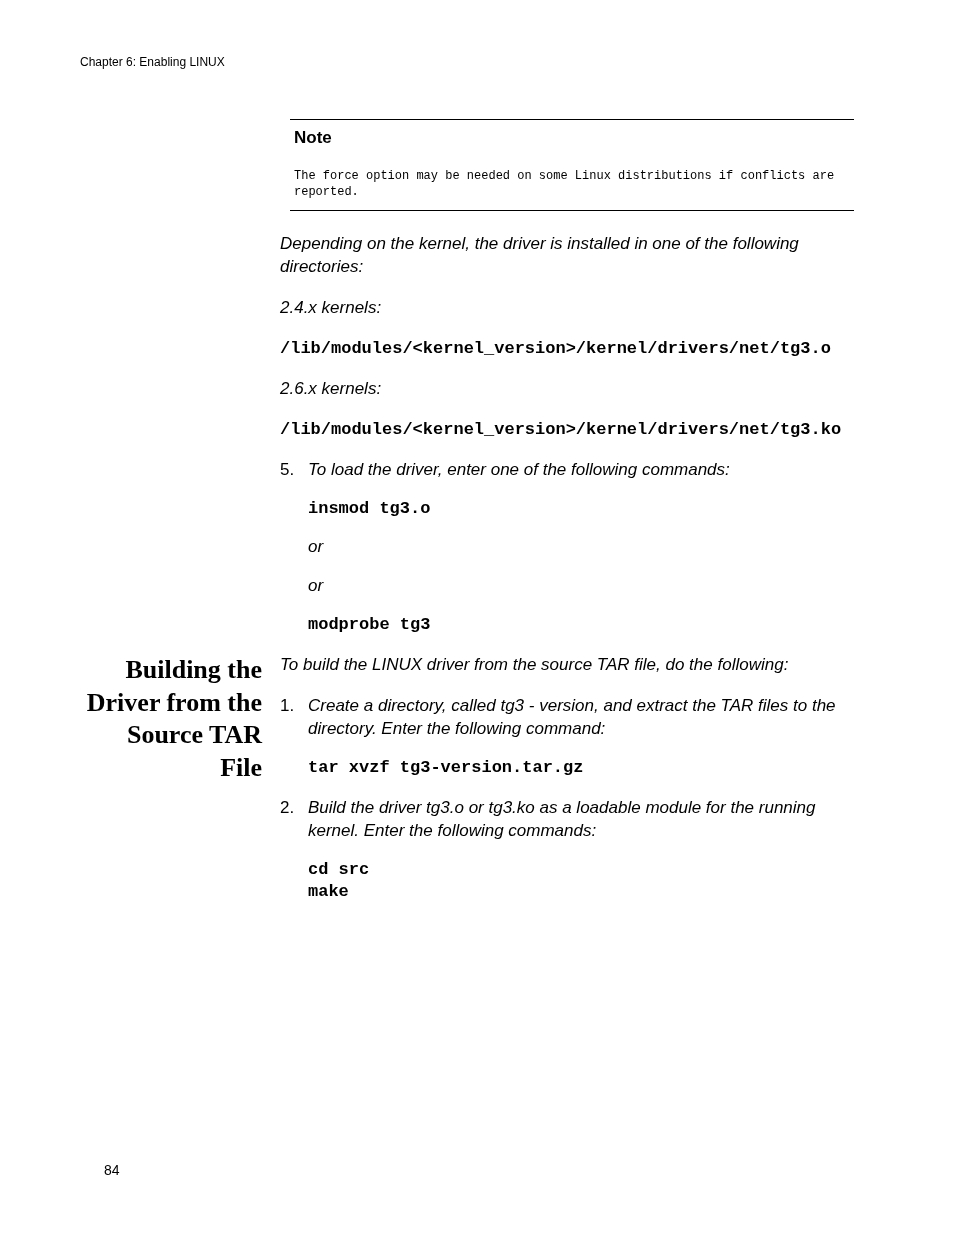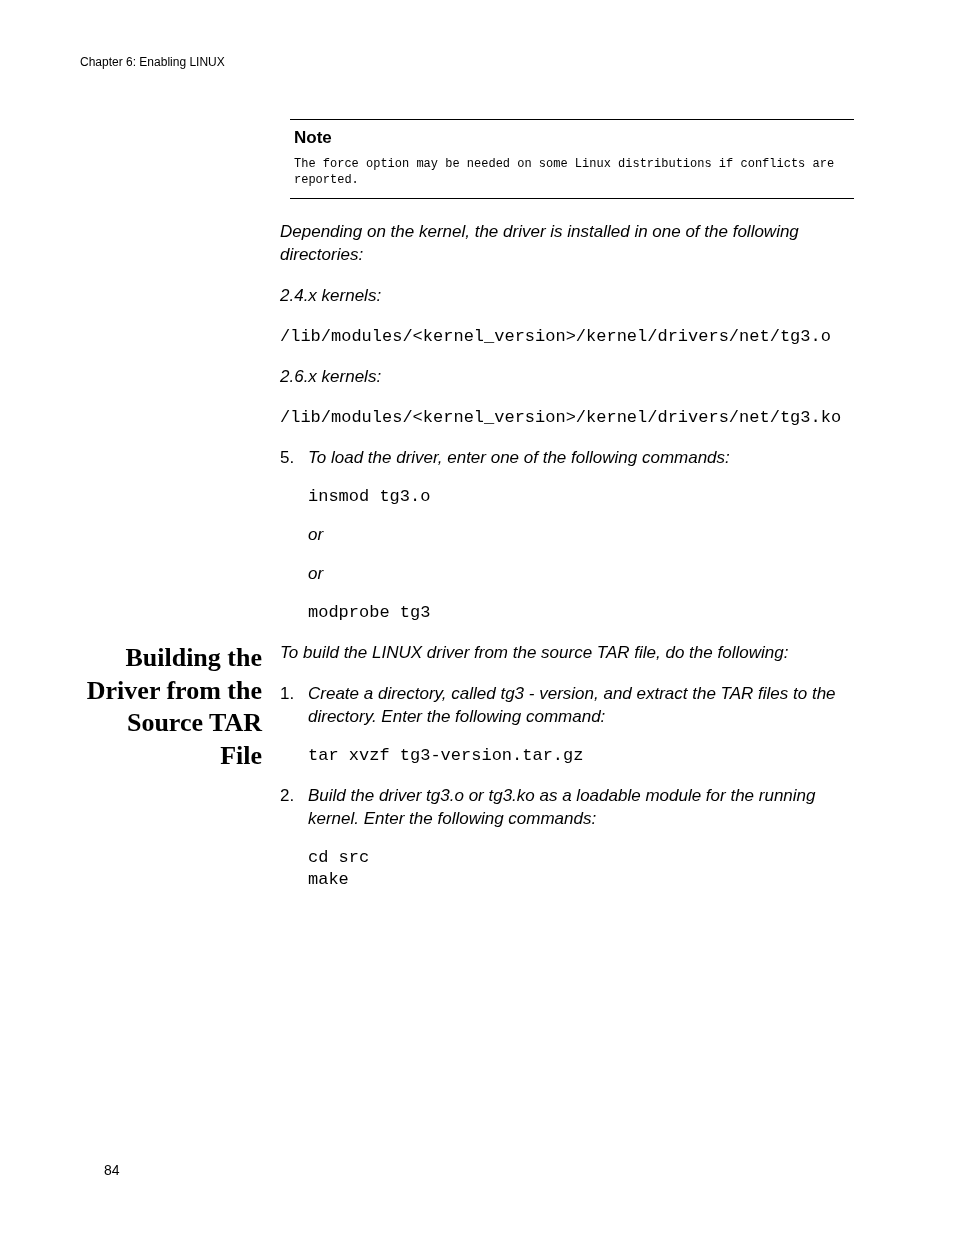--- a/index.html
+++ b/index.html
@@ -40,40 +40,41 @@
   }
   .note-box {
     border-top: 1.5px solid #000;
     border-bottom: 1.5px solid #000;
     padding: 8px 4px 10px 4px;
     margin: 0 0 22px 10px;
   }
   .note-title {
     font-weight: bold;
     font-size: 17px;
-    margin-bottom: 8px;
+    margin-bottom: 20px;
   }
   .note-body {
     font-size: 12px;
     line-height: 1.35;
     font-family: Liberation Mono, monospace;
   }
   .body-text {
     font-size: 17px;
     line-height: 1.35;
     margin-bottom: 18px;
     font-style: italic;
   }
   .mono {
     font-family: "Courier New", Courier, monospace;
     font-size: 17px;
     line-height: 1.3;
     margin-bottom: 18px;
     white-space: pre-wrap;
     word-break: break-word;
+    font-weight: bold;
   }
   ol.numbered {
     list-style: none;
     counter-reset: item 4;
     font-size: 17px;
   }
   ol.numbered.start1 { counter-reset: item 0; }
   ol.numbered > li {
     counter-increment: item;
     position: relative;

